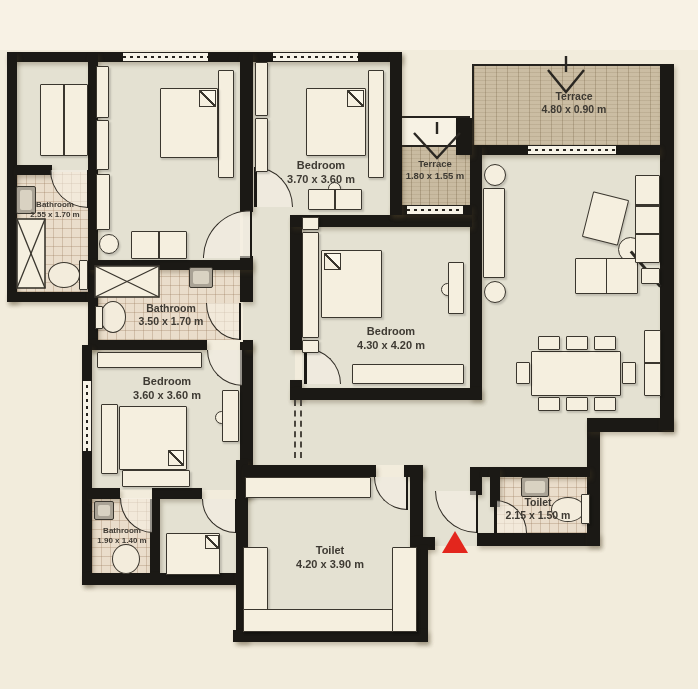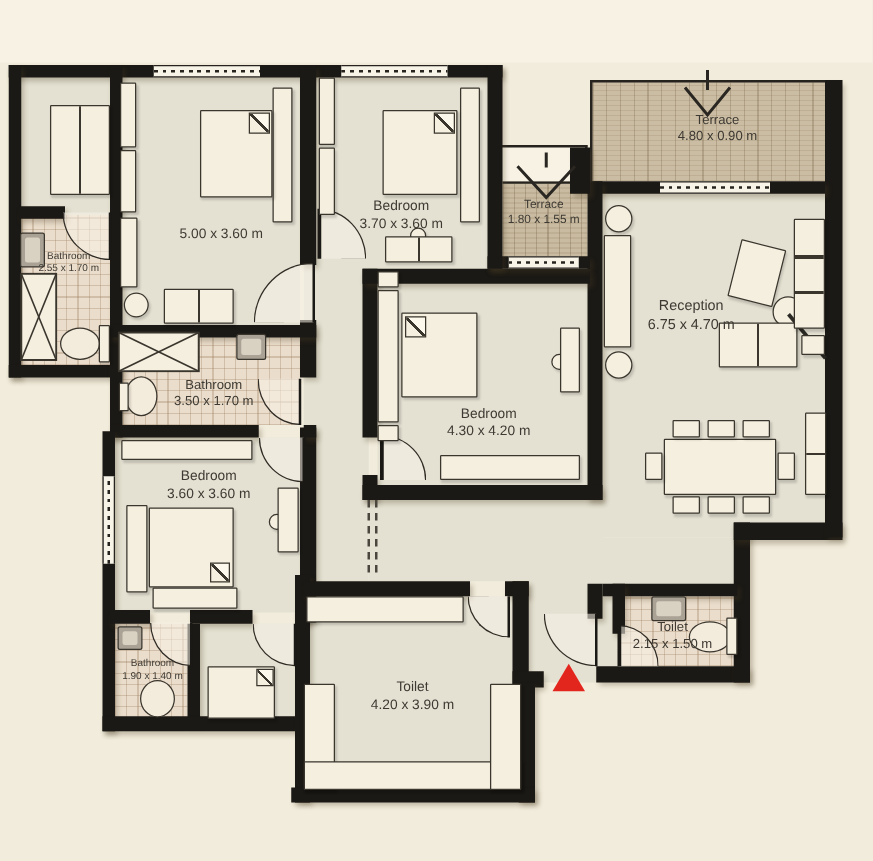--- a/index.html
+++ b/index.html
@@ -34,21 +34,21 @@
      box-shadow:1.5px 2px 2px rgba(0,0,0,.16);box-sizing:border-box;}
   .round{border-radius:50%;}
   .split-v{background-image:linear-gradient(90deg,transparent 0,transparent calc(50% - .8px),#3a362e calc(50% - .8px),#3a362e calc(50% + .8px),transparent calc(50% + .8px));}
   .split-h{background-image:linear-gradient(0deg,transparent 0,transparent calc(50% - .8px),#3a362e calc(50% - .8px),#3a362e calc(50% + .8px),transparent calc(50% + .8px));}
   .split-h3{background-image:linear-gradient(0deg,transparent 0 31%,#3a362e 31% 34%,transparent 34% 64%,#3a362e 64% 67%,transparent 67%);}
   .fold{position:absolute;border:1px solid #3a362e;background:linear-gradient(45deg,#f5efdf 45%,#3a362e 45%,#3a362e 55%,#fcf8eb 55%);box-sizing:border-box;}
   .sink{position:absolute;background:#a9a295;border:1.5px solid #3a362e;box-sizing:border-box;border-radius:2px;}
   .sink .in{position:absolute;left:3px;top:3px;right:3px;bottom:3px;background:#d9d2c2;border-radius:2px;}
   .wc{position:absolute;background:#f3ecdc;border:1.5px solid #3a362e;border-radius:50%;box-sizing:border-box;}
   .lbl{position:absolute;text-align:center;color:#3e3a33;line-height:1.28;font-size:11px;}
-  .lbl span{display:block;}
+  .lbl span{display:block;font-weight:bold;}
   .lbl-md{font-size:10.5px;}
   .lbl-sm{font-size:9.5px;}
   .lbl-xs{font-size:8px;line-height:1.2;}
   .lbl-lg{font-size:11.5px;}
   .dash{position:absolute;width:0;border-left:2px dashed #4a463e;}
   .entr{position:absolute;width:0;height:0;border-left:13px solid transparent;border-right:13px solid transparent;border-bottom:22px solid #e3261d;}
   .recess{position:absolute;background:#f7f2e4;border:2px solid #26231e;border-bottom:0;box-sizing:border-box;}
   .lline{position:absolute;width:46px;height:2.5px;background:#2c2a24;transform-origin:0 50%;transform:rotate(50deg);}
   svg.fix{position:absolute;}
 </style>
@@ -275,38 +275,33 @@
   <svg class="fix" style="left:406px;top:120px;" width="58" height="40" viewBox="0 0 58 40">
       <line x1="31" y1="2" x2="31" y2="14" stroke="#2a2722" stroke-width="2.4"></line>
       <polyline points="8,13 31,38 54,13" fill="none" stroke="#2a2722" stroke-width="2.4"></polyline>
     </svg>
 
   <div class="lbl lbl-xs" style="left:18px;top:200px;width:74px;">
     <span>Bathroom</span>
     <span>2.55 x 1.70 m</span>
   </div>
   <div class="lbl" style="left:106px;top:180px;width:142px;">
-    <span>5.00 x 3.60 m</span>
   </div>
   <div class="lbl" style="left:251px;top:158px;width:140px;">
     <span>Bedroom</span>
     <span>3.70 x 3.60 m</span>
   </div>
   <div class="lbl lbl-sm" style="left:398px;top:158px;width:74px;">
     <span>Terrace</span>
     <span>1.80 x 1.55 m</span>
   </div>
   <div class="lbl lbl-md" style="left:508px;top:90px;width:132px;">
     <span>Terrace</span>
     <span>4.80 x 0.90 m</span>
   </div>
-  <div class="lbl lbl-lg" style="left:483px;top:238px;width:140px;">
-    <span>Reception</span>
-    <span>6.75 x 4.70 m</span>
-  </div>
   <div class="lbl lbl-md" style="left:108px;top:302px;width:126px;">
     <span>Bathroom</span>
     <span>3.50 x 1.70 m</span>
   </div>
   <div class="lbl" style="left:321px;top:324px;width:140px;">
     <span>Bedroom</span>
     <span>4.30 x 4.20 m</span>
   </div>
   <div class="lbl" style="left:95px;top:374px;width:144px;">
     <span>Bedroom</span>

